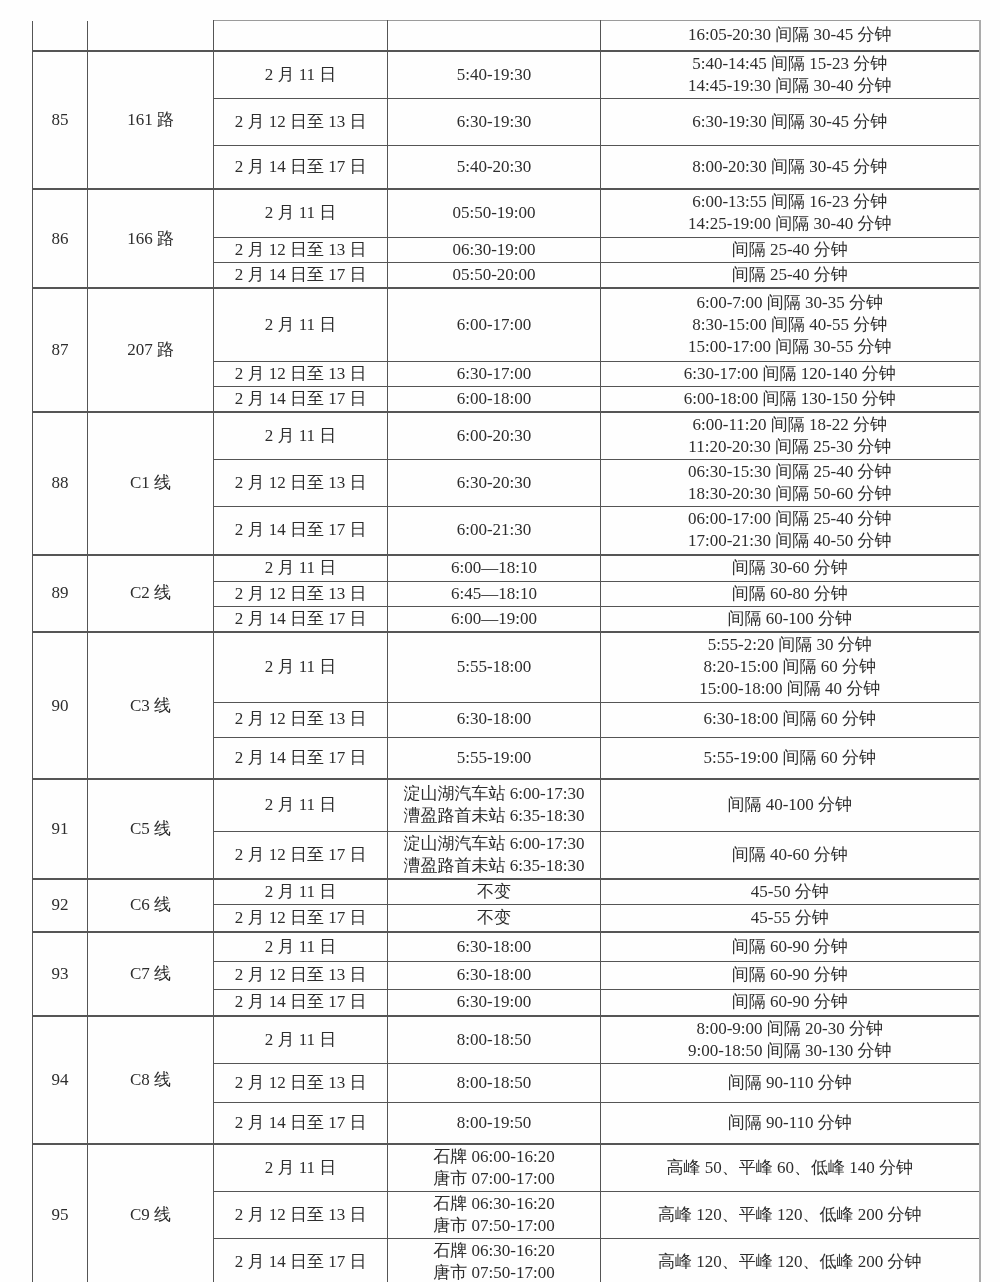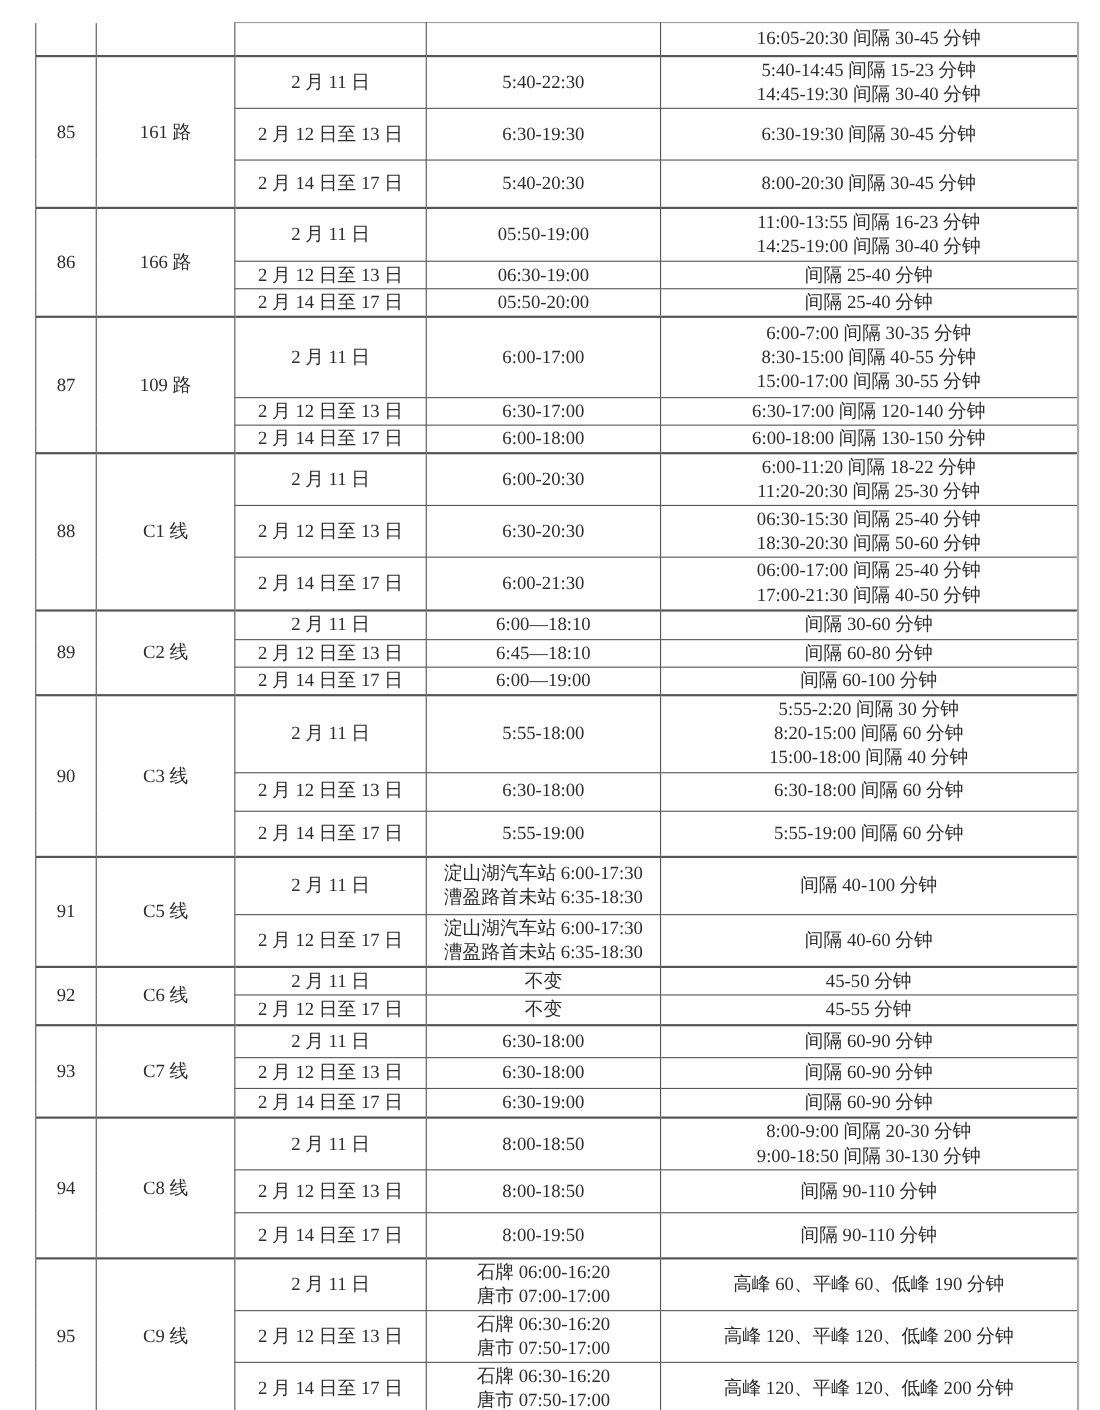--- a/index.html
+++ b/index.html
@@ -64,21 +64,21 @@
           <td></td>
           <td>
             <span class="cell-line">16:05-20:30 间隔 30-45 分钟</span>
           </td>
         </tr>
         <tr class="group-start" style="height: 43px;">
           <td rowspan="3">85</td>
           <td rowspan="3">161 路</td>
           <td>2 月 11 日</td>
           <td>
-            <span class="cell-line">5:40-22:30</span>
+            <span class="cell-line">5:40-19:30</span>
           </td>
           <td>
             <span class="cell-line">5:40-14:45 间隔 15-23 分钟</span>
             <span class="cell-line">14:45-19:30 间隔 30-40 分钟</span>
           </td>
         </tr>
         <tr style="height: 47px;">
           <td>2 月 12 日至 13 日</td>
           <td>
             <span class="cell-line">6:30-19:30</span>
@@ -97,21 +97,21 @@
           </td>
         </tr>
         <tr class="group-start" style="height: 48px;">
           <td rowspan="3">86</td>
           <td rowspan="3">166 路</td>
           <td>2 月 11 日</td>
           <td>
             <span class="cell-line">05:50-19:00</span>
           </td>
           <td>
-            <span class="cell-line">11:00-13:55 间隔 16-23 分钟</span>
+            <span class="cell-line">6:00-13:55 间隔 16-23 分钟</span>
             <span class="cell-line">14:25-19:00 间隔 30-40 分钟</span>
           </td>
         </tr>
         <tr style="height: 24px;">
           <td>2 月 12 日至 13 日</td>
           <td>
             <span class="cell-line">06:30-19:00</span>
           </td>
           <td>
             <span class="cell-line">间隔 25-40 分钟</span>
@@ -121,21 +121,21 @@
           <td>2 月 14 日至 17 日</td>
           <td>
             <span class="cell-line">05:50-20:00</span>
           </td>
           <td>
             <span class="cell-line">间隔 25-40 分钟</span>
           </td>
         </tr>
         <tr class="group-start" style="height: 73px;">
           <td rowspan="3">87</td>
-          <td rowspan="3">109 路</td>
+          <td rowspan="3">207 路</td>
           <td>2 月 11 日</td>
           <td>
             <span class="cell-line">6:00-17:00</span>
           </td>
           <td>
             <span class="cell-line">6:00-7:00 间隔 30-35 分钟</span>
             <span class="cell-line">8:30-15:00 间隔 40-55 分钟</span>
             <span class="cell-line">15:00-17:00 间隔 30-55 分钟</span>
           </td>
         </tr>
@@ -352,21 +352,21 @@
         </tr>
         <tr class="group-start" style="height: 45px;">
           <td rowspan="3">95</td>
           <td rowspan="3">C9 线</td>
           <td>2 月 11 日</td>
           <td>
             <span class="cell-line">石牌 06:00-16:20</span>
             <span class="cell-line">唐市 07:00-17:00</span>
           </td>
           <td>
-            <span class="cell-line">高峰 60、平峰 60、低峰 190 分钟</span>
+            <span class="cell-line">高峰 50、平峰 60、低峰 140 分钟</span>
           </td>
         </tr>
         <tr style="height: 45px;">
           <td>2 月 12 日至 13 日</td>
           <td>
             <span class="cell-line">石牌 06:30-16:20</span>
             <span class="cell-line">唐市 07:50-17:00</span>
           </td>
           <td>
             <span class="cell-line">高峰 120、平峰 120、低峰 200 分钟</span>

